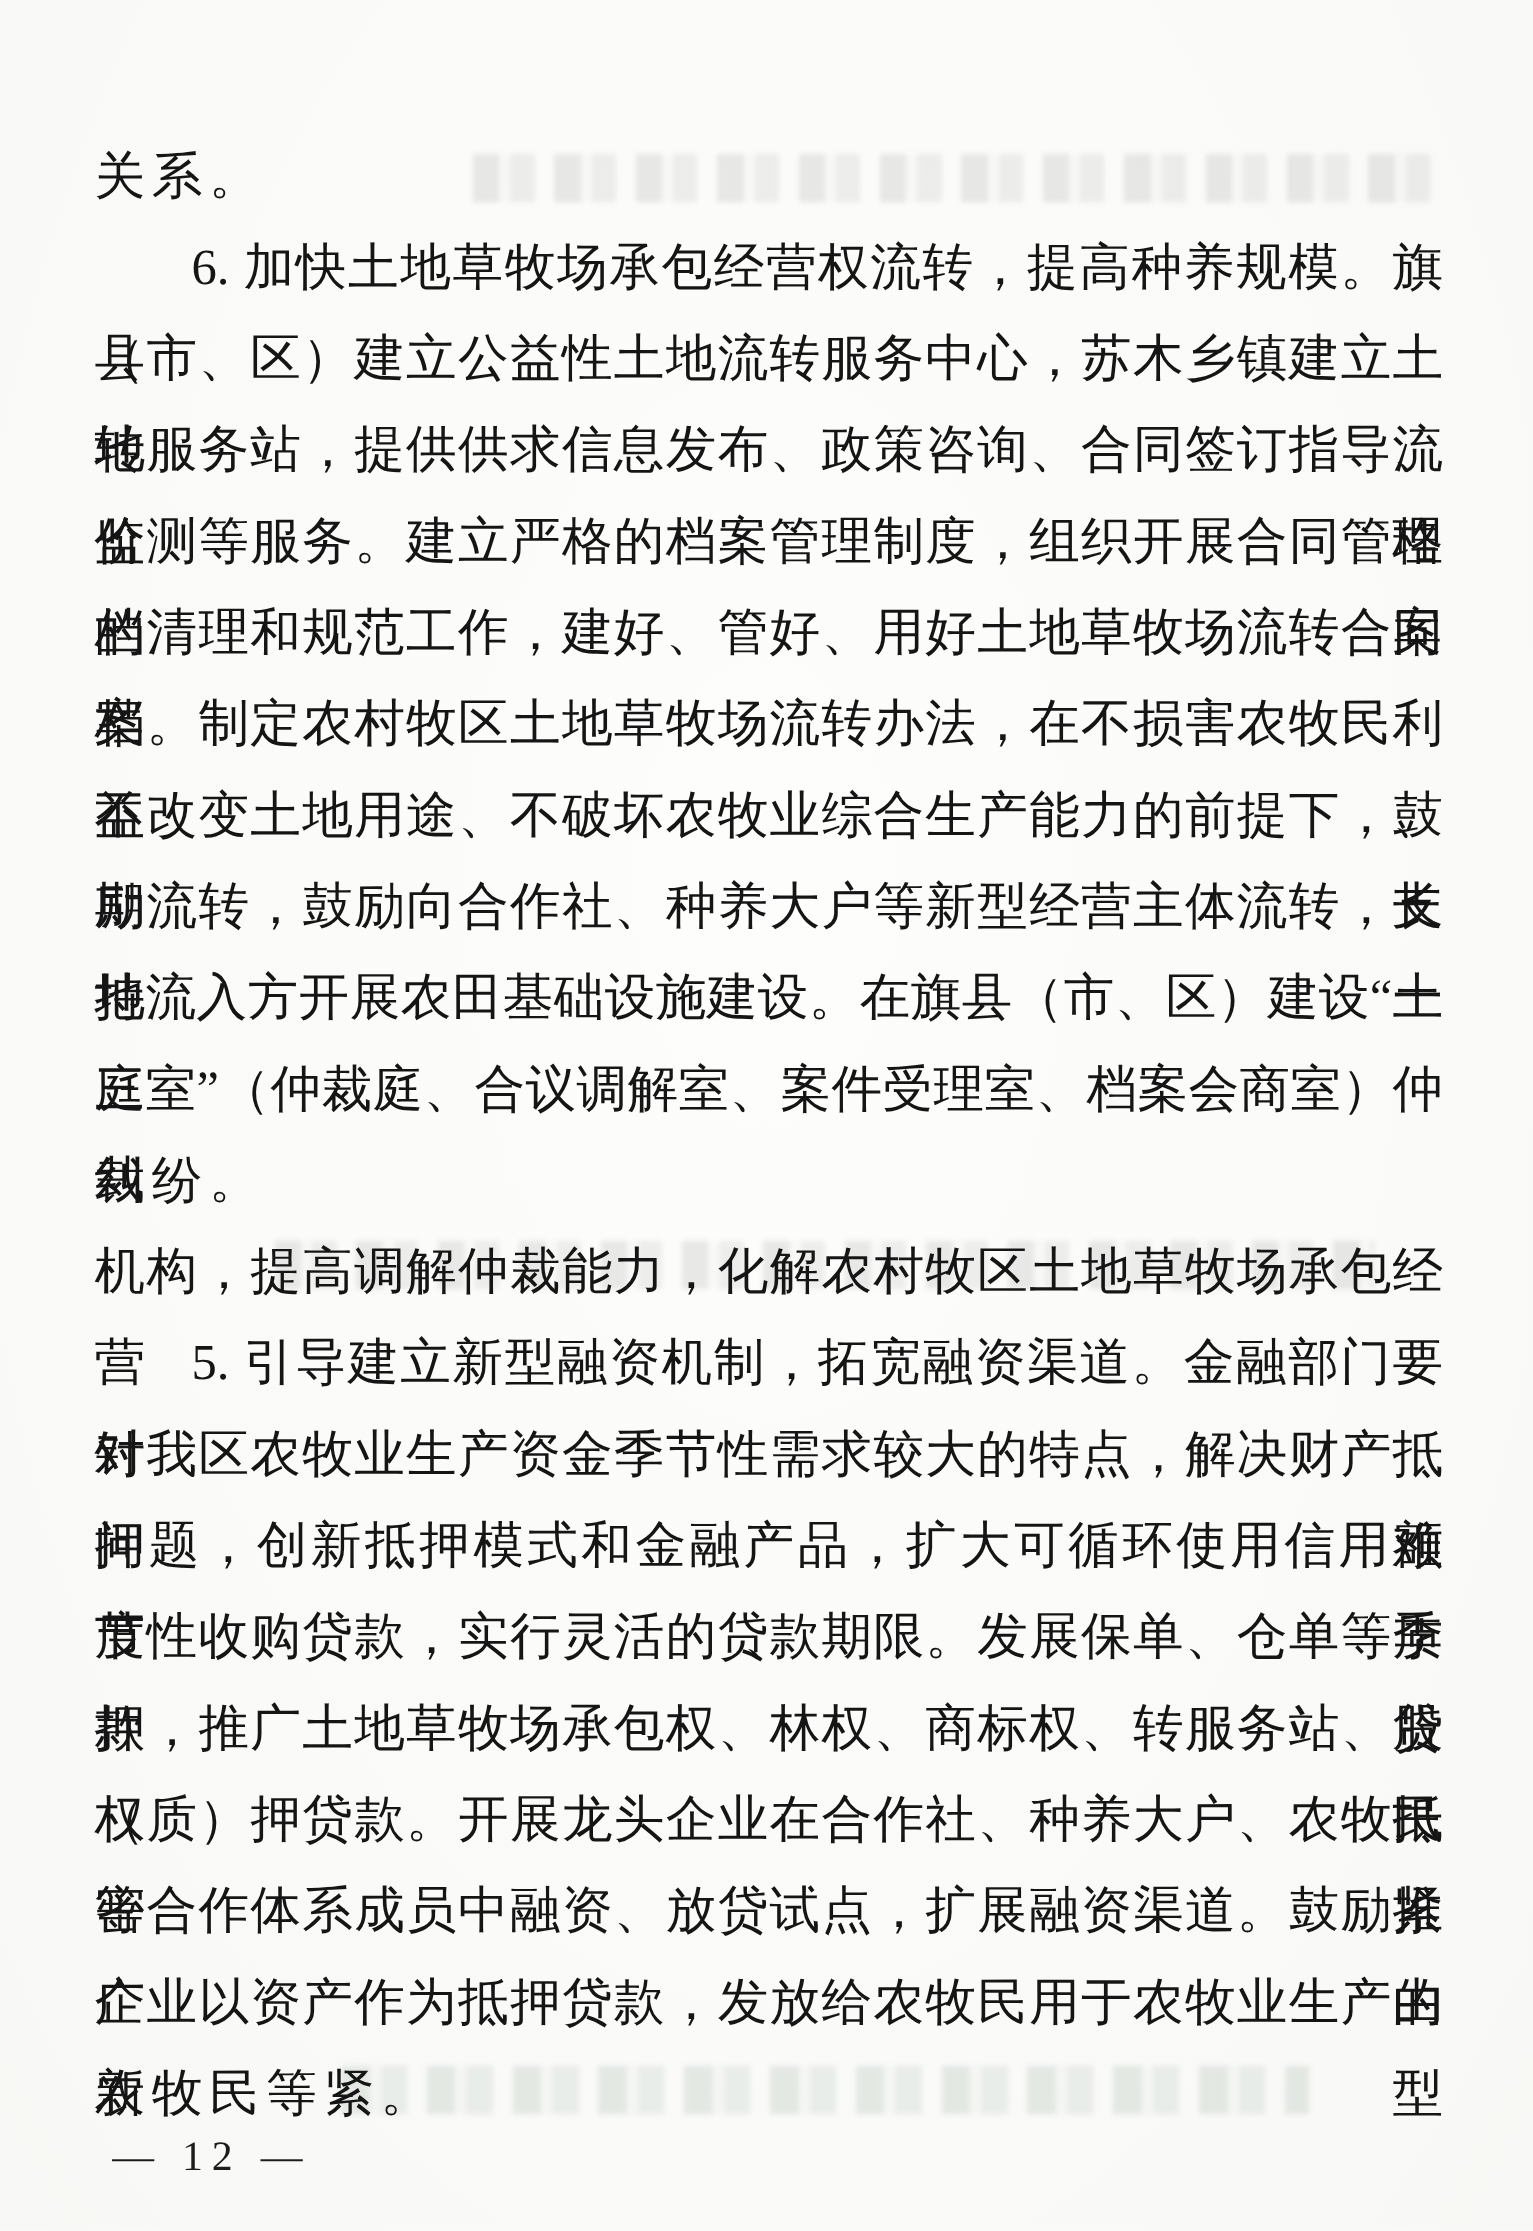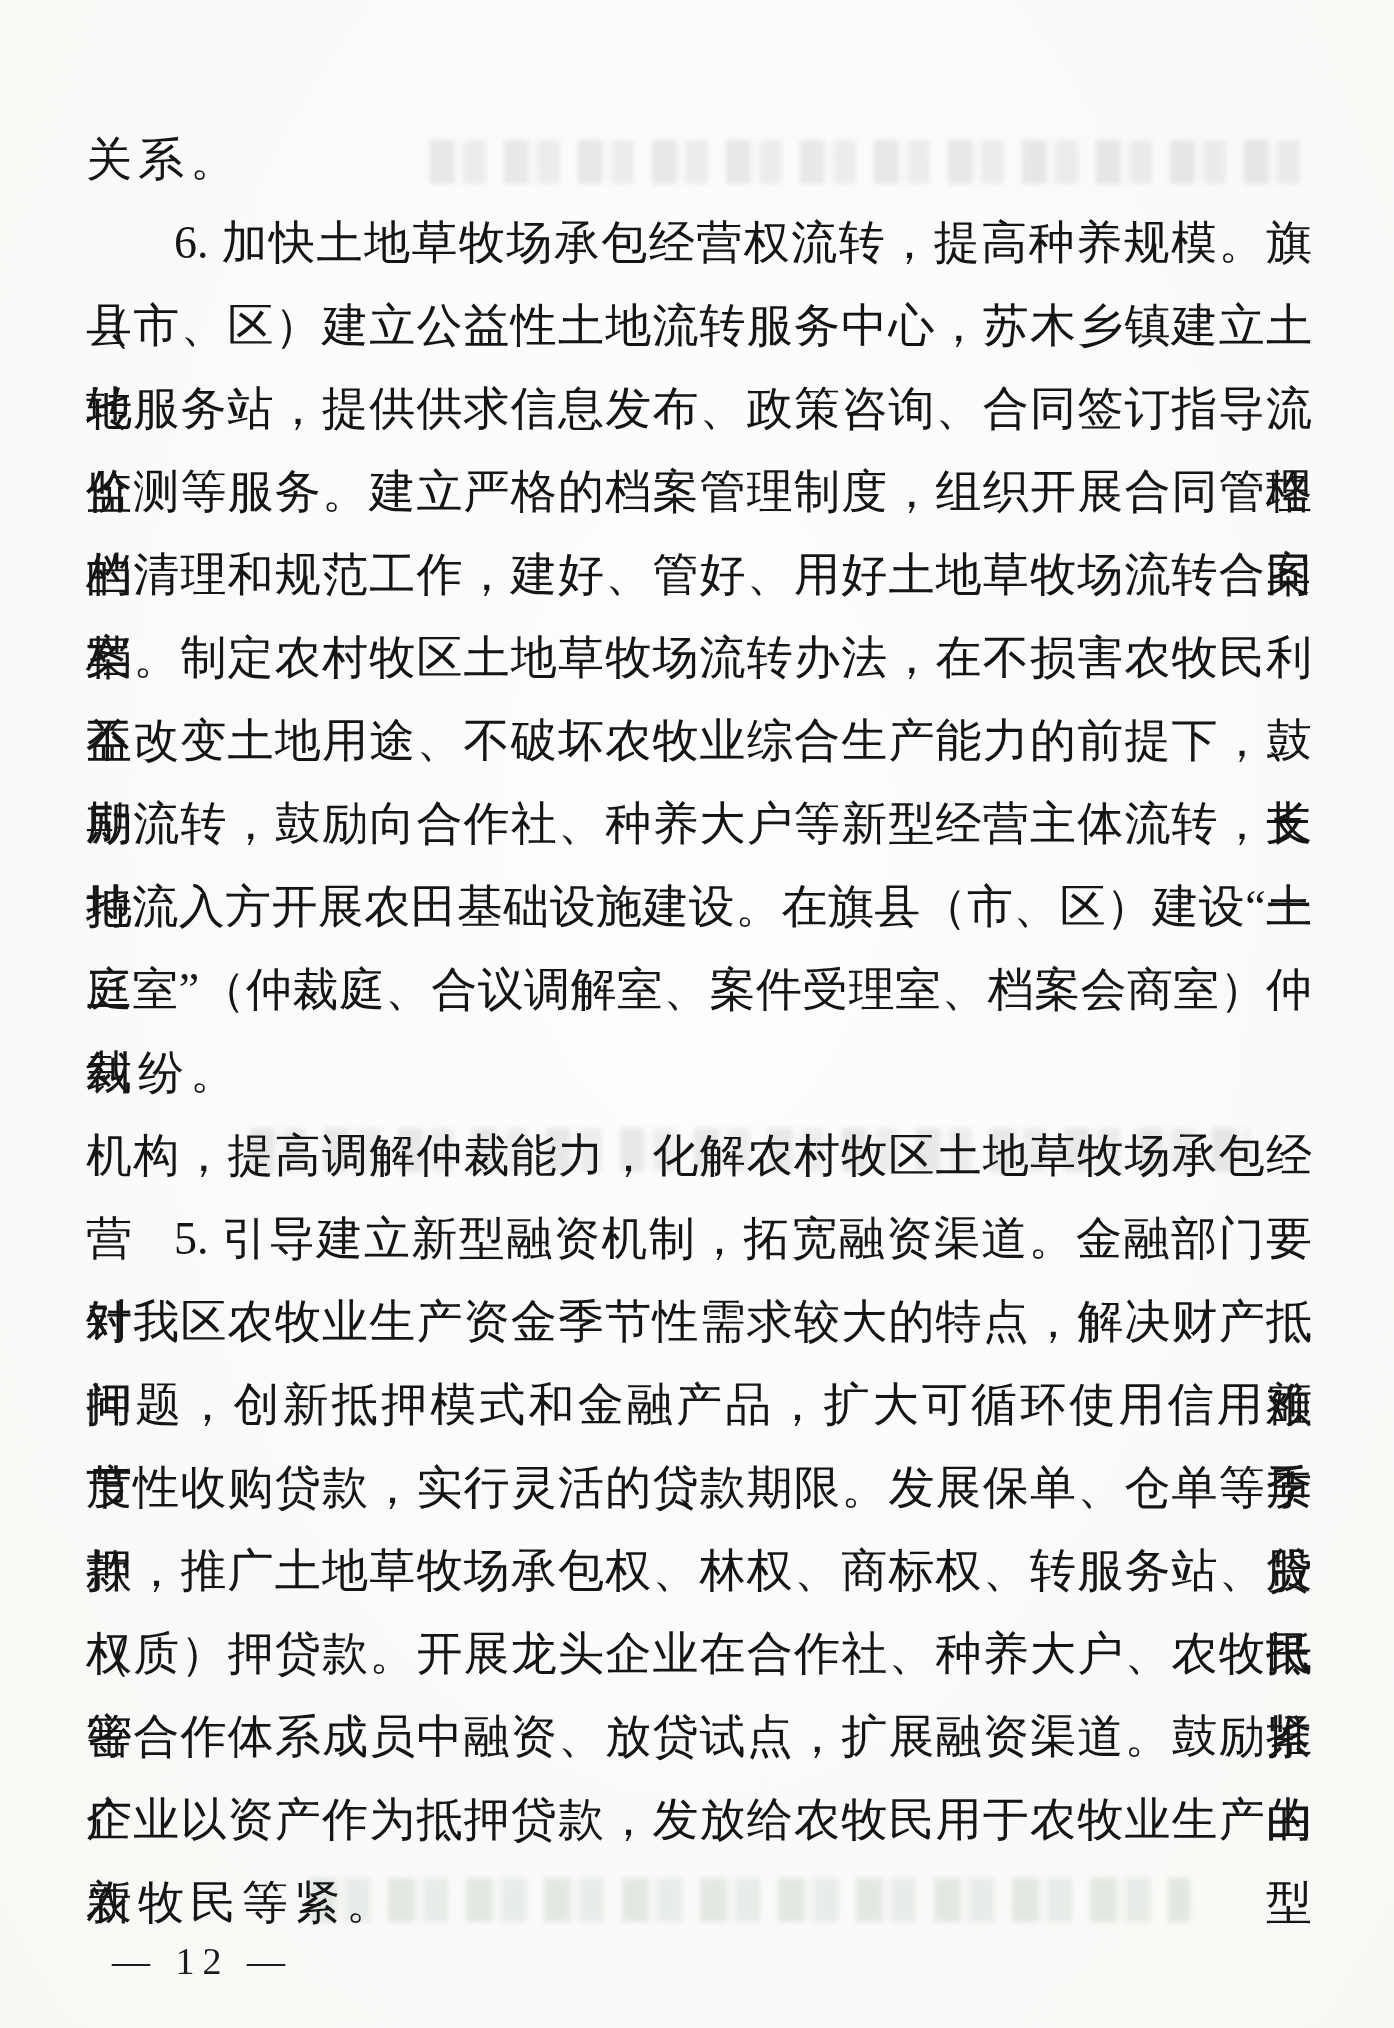--- a/index.html
+++ b/index.html
@@ -40,21 +40,21 @@
   .doc-line.short {
     text-align: right;
     text-align-last: left;
     letter-spacing: 6px;
   }
   .doc-line.indent {
     text-indent: 88px;
   }
   .page-number {
     position: absolute;
-    left: 112px;
+    left: 102px;
     top: 1938px;
     font-size: 38px;
     line-height: 46px;
     color: #1c1c1c;
     letter-spacing: 8px;
   }
   
   .ghost {
     position: absolute;
     height: 44px;

